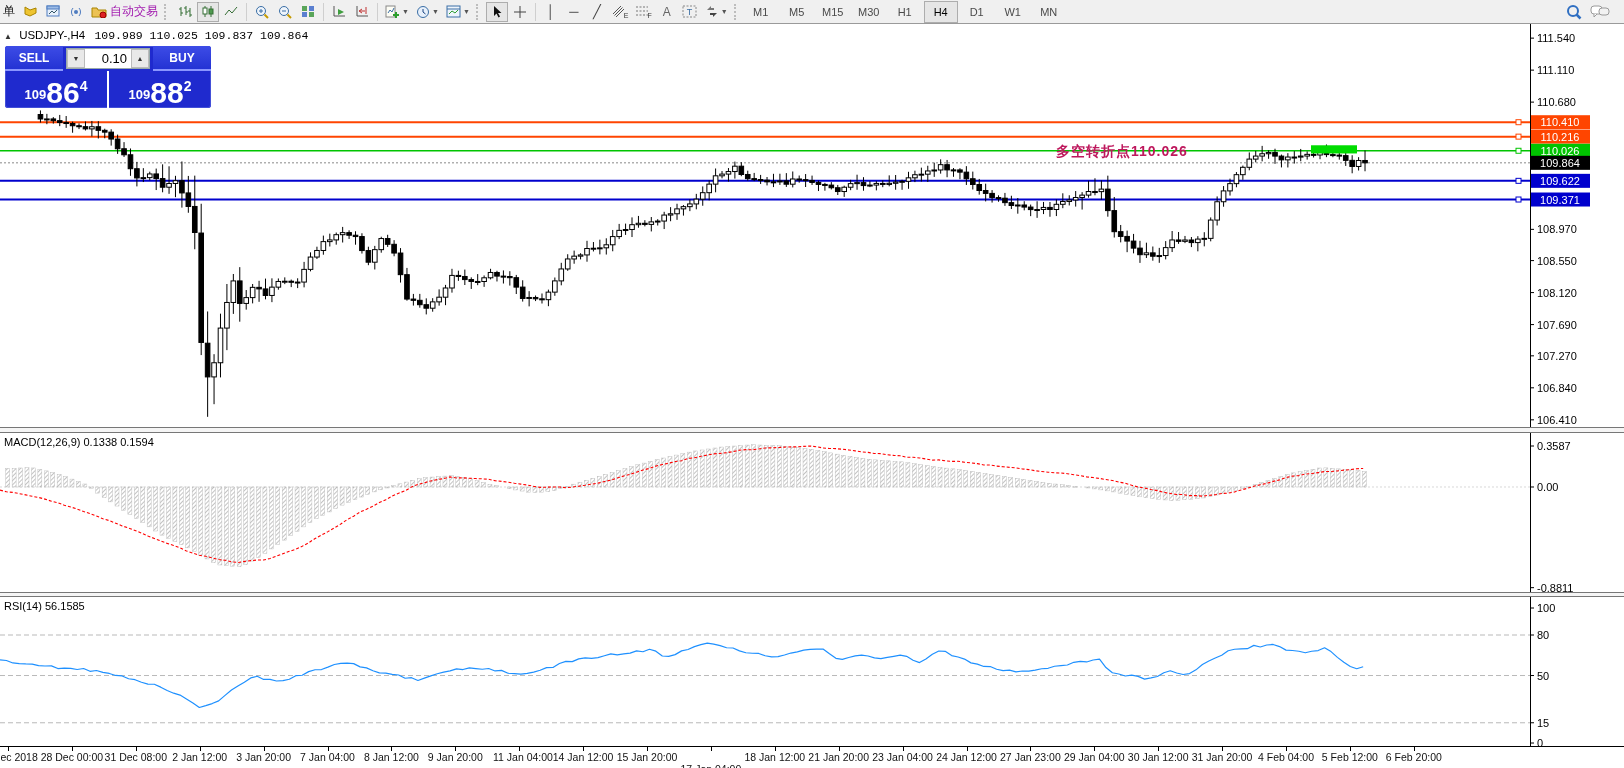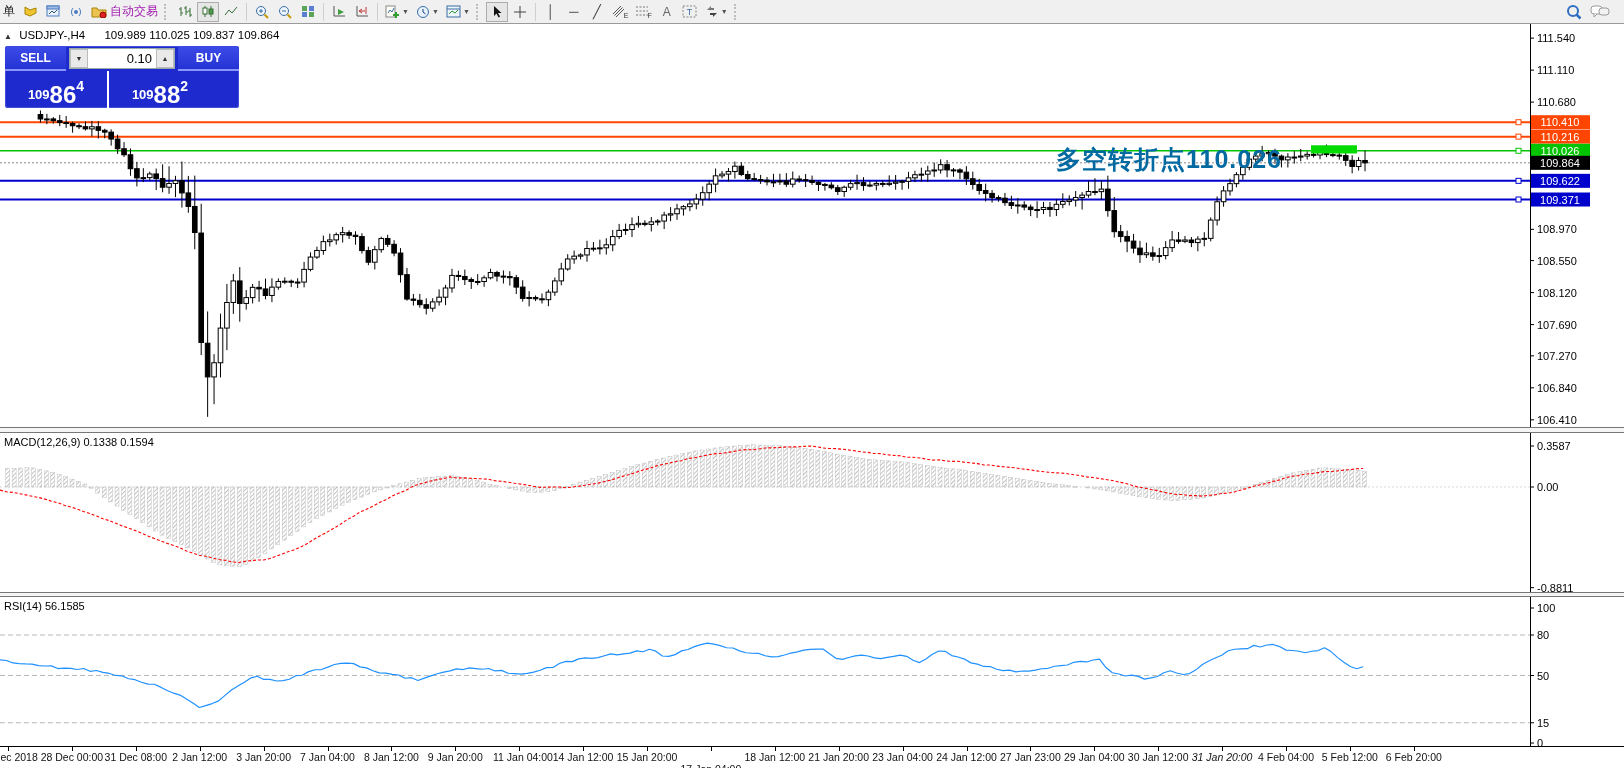--- a/index.html
+++ b/index.html
@@ -33,39 +33,39 @@
   #split2{top:592px;height:3px;}
   #panel-macd{top:433px;height:159px;}
   #panel-rsi{top:597px;height:149px;}
   .datebar{position:absolute;left:0;top:746px;width:1624px;height:22px;background:#fff;
            border-top:1px solid #000;overflow:hidden;}
   .date-label{position:absolute;top:4px;transform:translateX(-50%);font-size:10.5px;color:#111;white-space:nowrap;}
   .date-tick{position:absolute;top:0;width:1px;height:4px;background:#000;}
   .chart-title{position:absolute;left:4px;top:5px;font-size:11.5px;color:#000;z-index:5;}
   .chart-title .tri{font-size:8px;color:#333;margin-right:4px;}
   .ind-label{position:absolute;left:4px;top:3px;font-size:11px;color:#000;z-index:5;}
-  .annotation{position:absolute;left:1056px;top:119px;font-size:25px;font-weight:bold;
-              color:#0369a1;z-index:4;white-space:nowrap;letter-spacing:1px;}
+  .annotation{position:absolute;left:1056px;top:119px;font-size:14px;font-weight:bold;
+              color:#be185d;z-index:4;white-space:nowrap;letter-spacing:1px;}
   
-  .oc-panel{position:absolute;left:5px;top:22px;width:234px;height:62px;z-index:6;
+  .oc-panel{position:absolute;left:5px;top:22px;width:206px;height:62px;z-index:6;
             background:#1f2ace;border-radius:3px;overflow:hidden;box-shadow:0 0 0 1px #4350d8 inset;}
   .oc-top{display:flex;height:25px;align-items:stretch;}
   .oc-btn{width:61px;display:flex;align-items:center;justify-content:center;
           color:#fff;font-size:12px;font-weight:bold;background:linear-gradient(#3d4ce6,#2433d4);
           border-bottom:2px solid #8a96ff;cursor:pointer;}
   .oc-spin{flex:1;display:flex;margin:2px 3px;background:#0ea5e9;border:1px solid #9aa;}
   .oc-arrow{width:16px;display:flex;align-items:center;justify-content:center;font-size:7px;
             color:#333;background:#e9e9e9;border:1px solid #bbb;cursor:pointer;}
   .oc-vol{flex:1;border:0;outline:0;text-align:right;font-size:13px;padding-right:4px;width:40px;
           font-family:"Liberation Sans",sans-serif;}
   .oc-bottom{display:flex;height:37px;}
   .oc-half{width:102px;display:flex;align-items:flex-end;justify-content:center;color:#fff;padding-bottom:2px;}
   .oc-div{width:2px;background:#fff;}
   .p-small{font-size:13px;font-weight:bold;margin-bottom:4px;}
-  .p-big{font-size:24px;font-weight:bold;line-height:0.9;}
+  .p-big{font-size:30px;font-weight:bold;line-height:0.9;}
   .p-sup{font-size:14px;font-weight:bold;margin-bottom:12px;}
 </style>
 </head>
 <body>
 
 <div class="screen">
 
   <div class="toolbar">
     <span class="tb-label">单</span>
     <button class="tb-btn">
@@ -215,20 +215,31 @@
         </svg>
     </button>
     <button class="tb-btn">
       <svg width="14" height="13" viewBox="0 0 14 13">
           <path d="M2 5 L6 1 L6 3 L9 3 L9 5 Z" fill="#777"></path>
           <path d="M12 8 L8 12 L8 10 L5 10 L5 8 Z" fill="#444"></path>
         </svg>
       <span class="dd">▼</span>
     </button>
     <div class="grip"></div>
+    <div id="tf-group" style="display:flex;gap:2px;">
+        <div class="tf-btn">M1</div>
+        <div class="tf-btn">M5</div>
+        <div class="tf-btn">M15</div>
+        <div class="tf-btn">M30</div>
+        <div class="tf-btn">H1</div>
+        <div class="tf-btn active">H4</div>
+        <div class="tf-btn">D1</div>
+        <div class="tf-btn">W1</div>
+        <div class="tf-btn">MN</div>
+      </div>
     <div class="tb-right">
       <svg width="16" height="16" viewBox="0 0 16 16">
           <circle cx="7" cy="7" r="5" fill="none" stroke="#2f6fc2" stroke-width="2"></circle>
           <path d="M10.5 10.5 L14.5 14.5" stroke="#2f6fc2" stroke-width="2.5"></path>
         </svg>
       <svg width="20" height="15" viewBox="0 0 20 15">
           <rect x="1" y="2" width="11" height="8" rx="3" fill="#fff" stroke="#9a9a9a"></rect>
           <path d="M4 10 l0 3 l3 -3" fill="#fff" stroke="#9a9a9a"></path>
           <rect x="9" y="4" width="10" height="7" rx="3" fill="#f2f2f2" stroke="#9a9a9a"></rect>
         </svg>
@@ -693,21 +704,21 @@
         <rect x="1531" y="131.83314917127052" width="59" height="14" fill="#000000"></rect>
         <text x="1560" y="142.83314917127052" font-size="11" font-family="Liberation Sans" text-anchor="middle" fill="#fff">109.864</text>
         <rect x="1531" y="149.83830570902404" width="59" height="14" fill="#0000CD"></rect>
         <text x="1560" y="160.83830570902404" font-size="11" font-family="Liberation Sans" text-anchor="middle" fill="#fff">109.622</text>
         <rect x="1531" y="168.5130755064461" width="59" height="14" fill="#0000CD"></rect>
         <text x="1560" y="179.5130755064461" font-size="11" font-family="Liberation Sans" text-anchor="middle" fill="#fff">109.371</text>
       </svg>
     <div class="chart-title">
       <span class="tri">▲</span>
       <span>USDJPY-,H4</span>
-      <span style="margin-left:16px;">109.989 110.025 109.837 109.864</span>
+      <span style="margin-left:6px;font-family:Liberation Mono, monospace;">109.989 110.025 109.837 109.864</span>
     </div>
     <div class="oc-panel">
       <div class="oc-top">
         <div class="oc-btn">SELL</div>
         <div class="oc-spin">
           <div class="oc-arrow">▼</div>
           <input class="oc-vol" value="0.10" style="">
           <div class="oc-arrow">▲</div>
         </div>
         <div class="oc-btn">BUY</div>
@@ -1021,21 +1032,21 @@
       <div class="date-label" style="left: 902.6px;">23 Jan 04:00</div>
       <div class="date-tick" style="left: 966.5px;"></div>
       <div class="date-label" style="left: 966.5px;">24 Jan 12:00</div>
       <div class="date-tick" style="left: 1030.4px;"></div>
       <div class="date-label" style="left: 1030.4px;">27 Jan 23:00</div>
       <div class="date-tick" style="left: 1094.3px;"></div>
       <div class="date-label" style="left: 1094.3px;">29 Jan 04:00</div>
       <div class="date-tick" style="left: 1158.2px;"></div>
       <div class="date-label" style="left: 1158.2px;">30 Jan 12:00</div>
       <div class="date-tick" style="left: 1222.1px;"></div>
-      <div class="date-label" style="left: 1222.1px; font-style: italic;">31 Jan 20:00</div>
+      <div class="date-label" style="left: 1222.1px;">31 Jan 20:00</div>
       <div class="date-tick" style="left: 1286px;"></div>
       <div class="date-label" style="left: 1286px;">4 Feb 04:00</div>
       <div class="date-tick" style="left: 1349.9px;"></div>
       <div class="date-label" style="left: 1349.9px;">5 Feb 12:00</div>
       <div class="date-tick" style="left: 1413.8px;"></div>
       <div class="date-label" style="left: 1413.8px;">6 Feb 20:00</div>
     </div>
 </div>
 
 </body></html>

